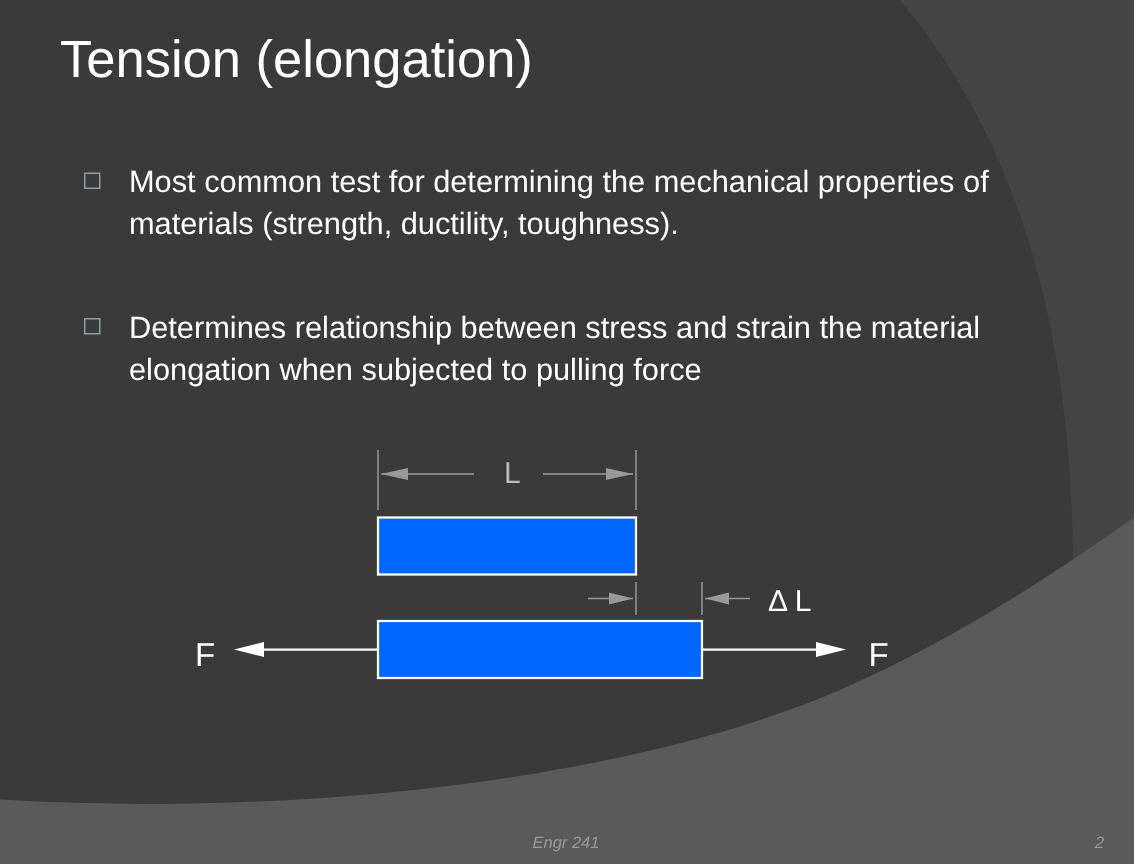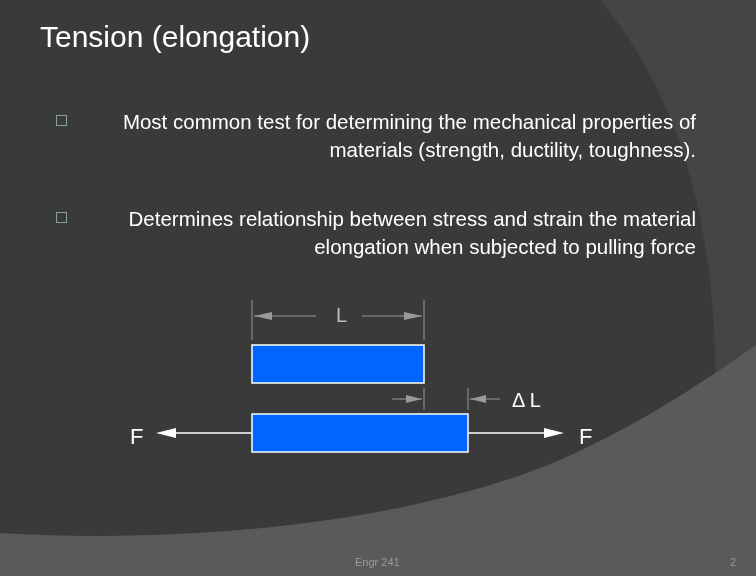--- a/index.html
+++ b/index.html
@@ -1,25 +1,25 @@
 <!DOCTYPE html>
 <html><head>
   <meta charset="utf-8">
   <style>
     html, body { margin: 0; padding: 0; }
     body { width: 756px; height: 576px; overflow: hidden; background: #3a3a3a; position: relative; font-family: "Liberation Sans", sans-serif; }
     .bg { position: absolute; left: 0; top: 0; width: 756px; height: 576px; }
-    .title { position: absolute; left: 40px; top: 20px; font-size: 30px; color: #ffffff; white-space: nowrap; }
+    .title { position: absolute; left: 40px; top: 20px; font-size: 35px; color: #ffffff; white-space: nowrap; }
     .bullet { position: absolute; left: 56px; width: 640px; color: #ffffff; font-size: 20.5px; line-height: 28px; }
     .bullet .mark { position: absolute; left: 0; top: 7px; width: 11px; height: 11px; border: 1.5px solid #8aa0a8; box-sizing: border-box; }
-    .bullet .text { margin-left: 30px; display: block; text-align: right; }
+    .bullet .text { margin-left: 30px; display: block; }
     .b1 { top: 108px; }
     .b2 { top: 205px; }
     .diagram { position: absolute; left: 0; top: 0; width: 756px; height: 576px; }
-    .footer { position: absolute; top: 556px; font-size: 11px; color: #9a9a9a; }
+    .footer { position: absolute; top: 556px; font-size: 11px; color: #9a9a9a; font-style: italic; }
     .f-center { left: 355px; }
     .f-page { left: 730px; }
   </style>
 </head>
 <body>
 
 <svg class="bg" viewBox="0 0 756 576">
   <rect x="0" y="0" width="756" height="576" fill="#3a3a3a"></rect>
 
   <path d="M600,0 C700,120 740,300 700,576 L756,576 L756,0 Z" fill="#454545"></path>

